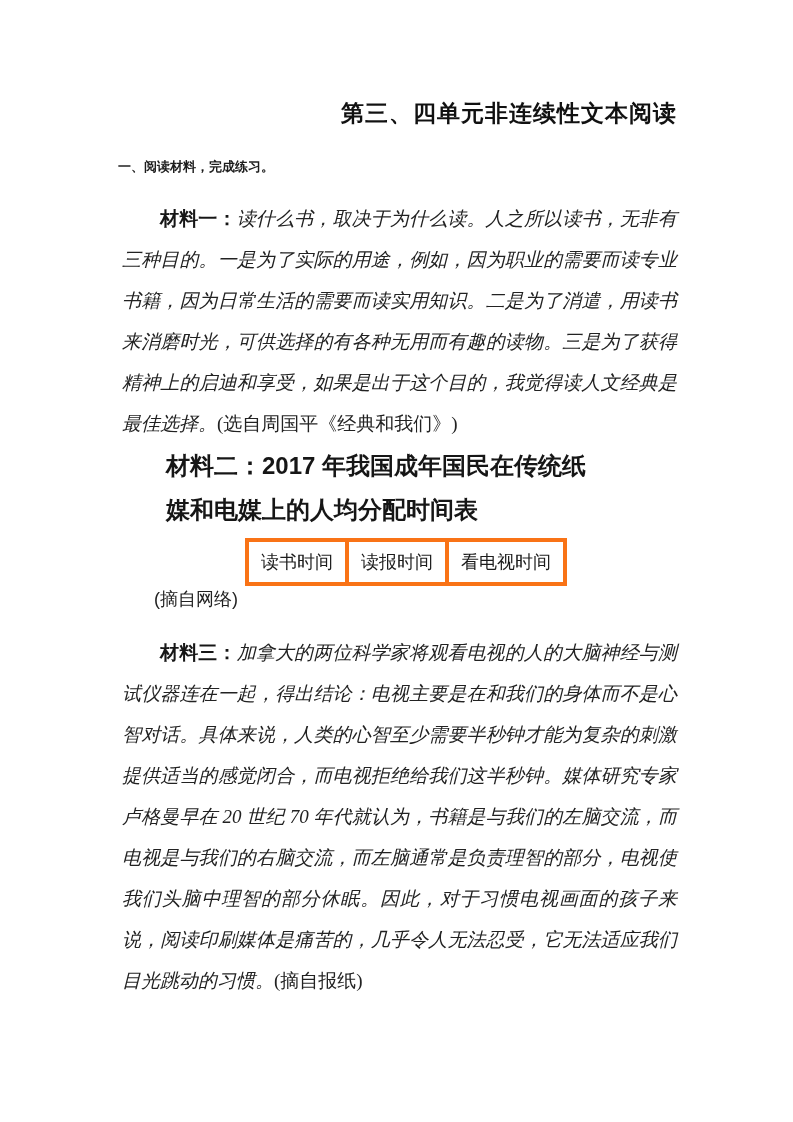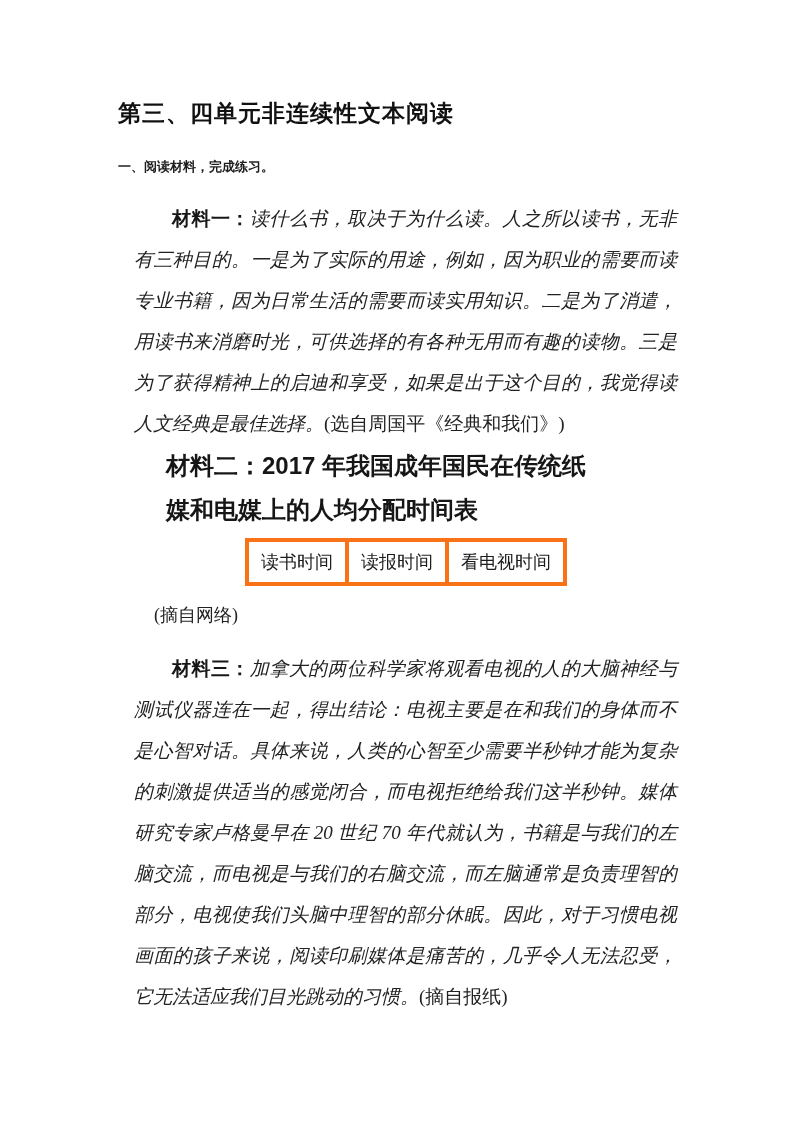--- a/index.html
+++ b/index.html
@@ -12,38 +12,38 @@
     width: 793px;
     height: 1122px;
     background: #ffffff;
     box-sizing: border-box;
     padding: 100px 116px 0 118px;
     color: #1c1c1c;
     overflow: hidden;
   }
   .doc-title {
     margin: 0;
-    text-align: left;
+    text-align: right;
     font-family: "Liberation Sans", sans-serif;
     font-weight: bold;
     font-size: 23px;
     line-height: 27px;
     color: #111111;
     letter-spacing: 1px;
   }
   .section-heading {
     margin: 28px 0 0 0;
     font-family: Liberation Serif, serif;
     font-weight: 700;
     font-size: 13px;
     line-height: 24px;
     color: #1c1c1c;
   }
   .body-para {
-    margin: 19px 0 0 16px;
+    margin: 19px 0 0 4px;
     font-family: "Liberation Serif", serif;
     font-style: normal;
     font-size: 19px;
     line-height: 41px;
     text-align: justify;
     text-indent: 2em;
     color: #222222;
   }
   .kai {
     font-style: italic;
@@ -81,22 +81,22 @@
     vertical-align: middle;
     padding: 0 12px;
     font-weight: normal;
   }
   .time-table tr.hdr td { height: 40px; }
   .time-table tr.val td { height: 44px; }
   .time-table td.c1 { min-width: 66px; }
   .time-table td.c2 { min-width: 70px; border-radius: 14px; }
   .time-table td.c3 { min-width: 88px; margin-top: 22px; }
   .source-note {
-    margin: 16px 0 0 0;
-    font-family: Liberation Serif, serif;
+    margin: 0 0 0 0;
+    font-family: Liberation Sans, sans-serif;
     font-size: 18px;
     line-height: 27px;
     text-indent: 2em;
     color: #222222;
   }
 </style>
 </head>
 <body>
 
 <div class="page">

